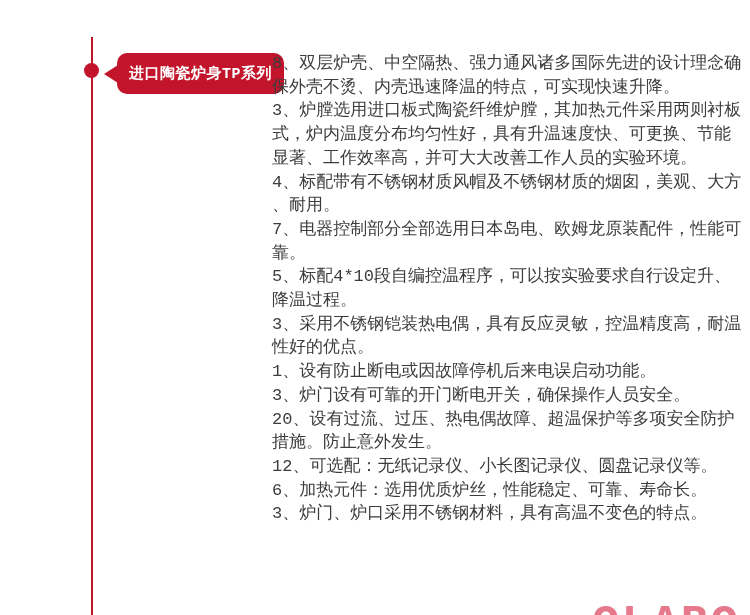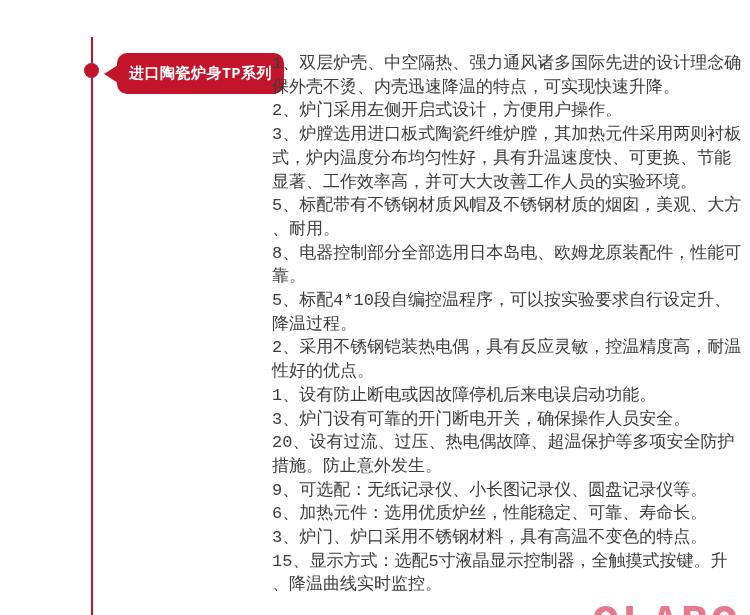--- a/index.html
+++ b/index.html
@@ -87,30 +87,28 @@
 <div class="page">
   <div class="vline"></div>
   <div class="dot"></div>
 
   <div class="bubble">
     <span class="bubble-arrow"></span>
     <span class="bubble-text">进口陶瓷炉身TP系列</span>
   </div>
 
   <div class="features">
-      <p class="feature-item">1、双层炉壳、中空隔热、强力通风诸多国际先进的设计理念确保外壳不烫、内壳迅速降温的特点，可实现快速升降。</p>
-      <p class="feature-item">2、炉门采用左侧开启式设计，方便用户操作。</p>
+      <p class="feature-item">8、双层炉壳、中空隔热、强力通风诸多国际先进的设计理念确保外壳不烫、内壳迅速降温的特点，可实现快速升降。</p>
       <p class="feature-item">3、炉膛选用进口板式陶瓷纤维炉膛，其加热元件采用两则衬板式，炉内温度分布均匀性好，具有升温速度快、可更换、节能显著、工作效率高，并可大大改善工作人员的实验环境。</p>
-      <p class="feature-item">5、标配带有不锈钢材质风帽及不锈钢材质的烟囱，美观、大方、耐用。</p>
-      <p class="feature-item">8、电器控制部分全部选用日本岛电、欧姆龙原装配件，性能可靠。</p>
+      <p class="feature-item">4、标配带有不锈钢材质风帽及不锈钢材质的烟囱，美观、大方、耐用。</p>
+      <p class="feature-item">7、电器控制部分全部选用日本岛电、欧姆龙原装配件，性能可靠。</p>
       <p class="feature-item">5、标配4*10段自编控温程序，可以按实验要求自行设定升、降温过程。</p>
-      <p class="feature-item">2、采用不锈钢铠装热电偶，具有反应灵敏，控温精度高，耐温性好的优点。</p>
+      <p class="feature-item">3、采用不锈钢铠装热电偶，具有反应灵敏，控温精度高，耐温性好的优点。</p>
       <p class="feature-item">1、设有防止断电或因故障停机后来电误启动功能。</p>
       <p class="feature-item">3、炉门设有可靠的开门断电开关，确保操作人员安全。</p>
       <p class="feature-item">20、设有过流、过压、热电偶故障、超温保护等多项安全防护措施。防止意外发生。</p>
-      <p class="feature-item">9、可选配：无纸记录仪、小长图记录仪、圆盘记录仪等。</p>
+      <p class="feature-item">12、可选配：无纸记录仪、小长图记录仪、圆盘记录仪等。</p>
       <p class="feature-item">6、加热元件：选用优质炉丝，性能稳定、可靠、寿命长。</p>
       <p class="feature-item">3、炉门、炉口采用不锈钢材料，具有高温不变色的特点。</p>
-      <p class="feature-item">15、显示方式：选配5寸液晶显示控制器，全触摸式按键。升、降温曲线实时监控。</p>
     </div>
 
   <div class="watermark">OLABO</div>
 </div>
 
 </body></html>

